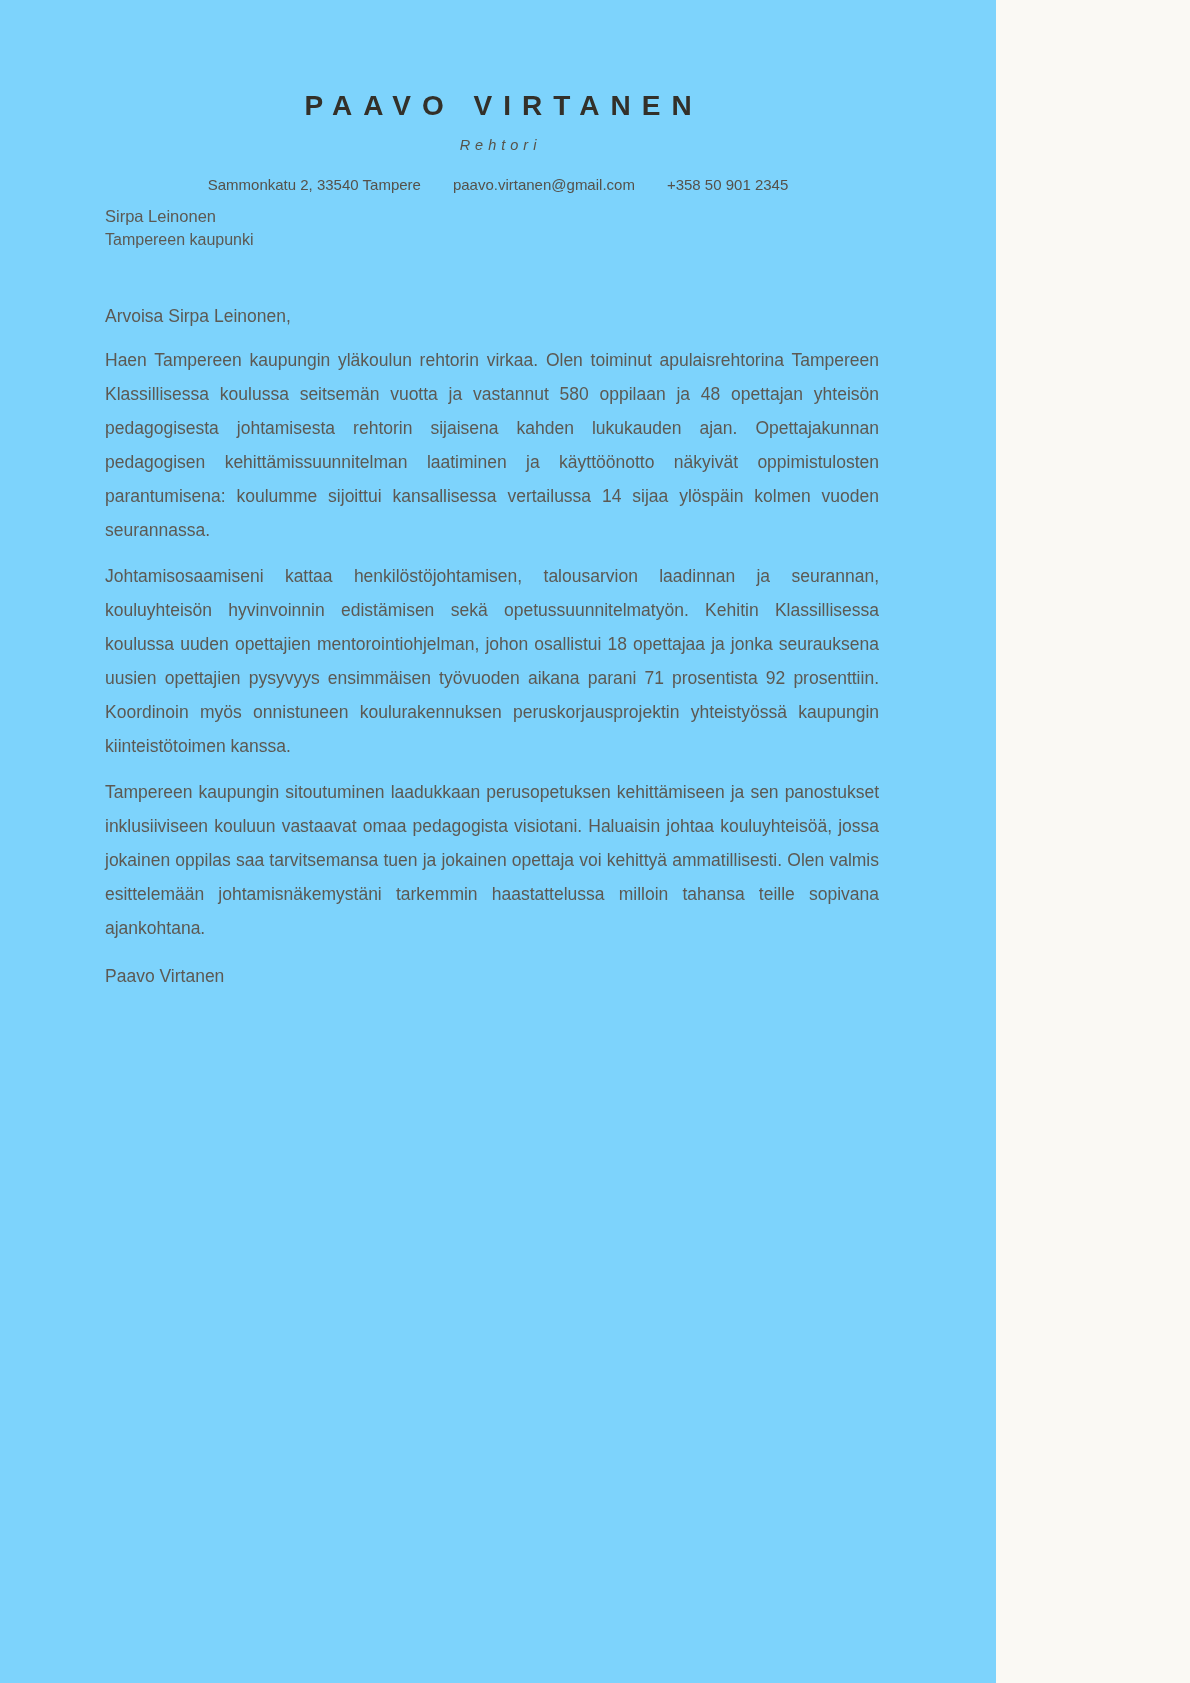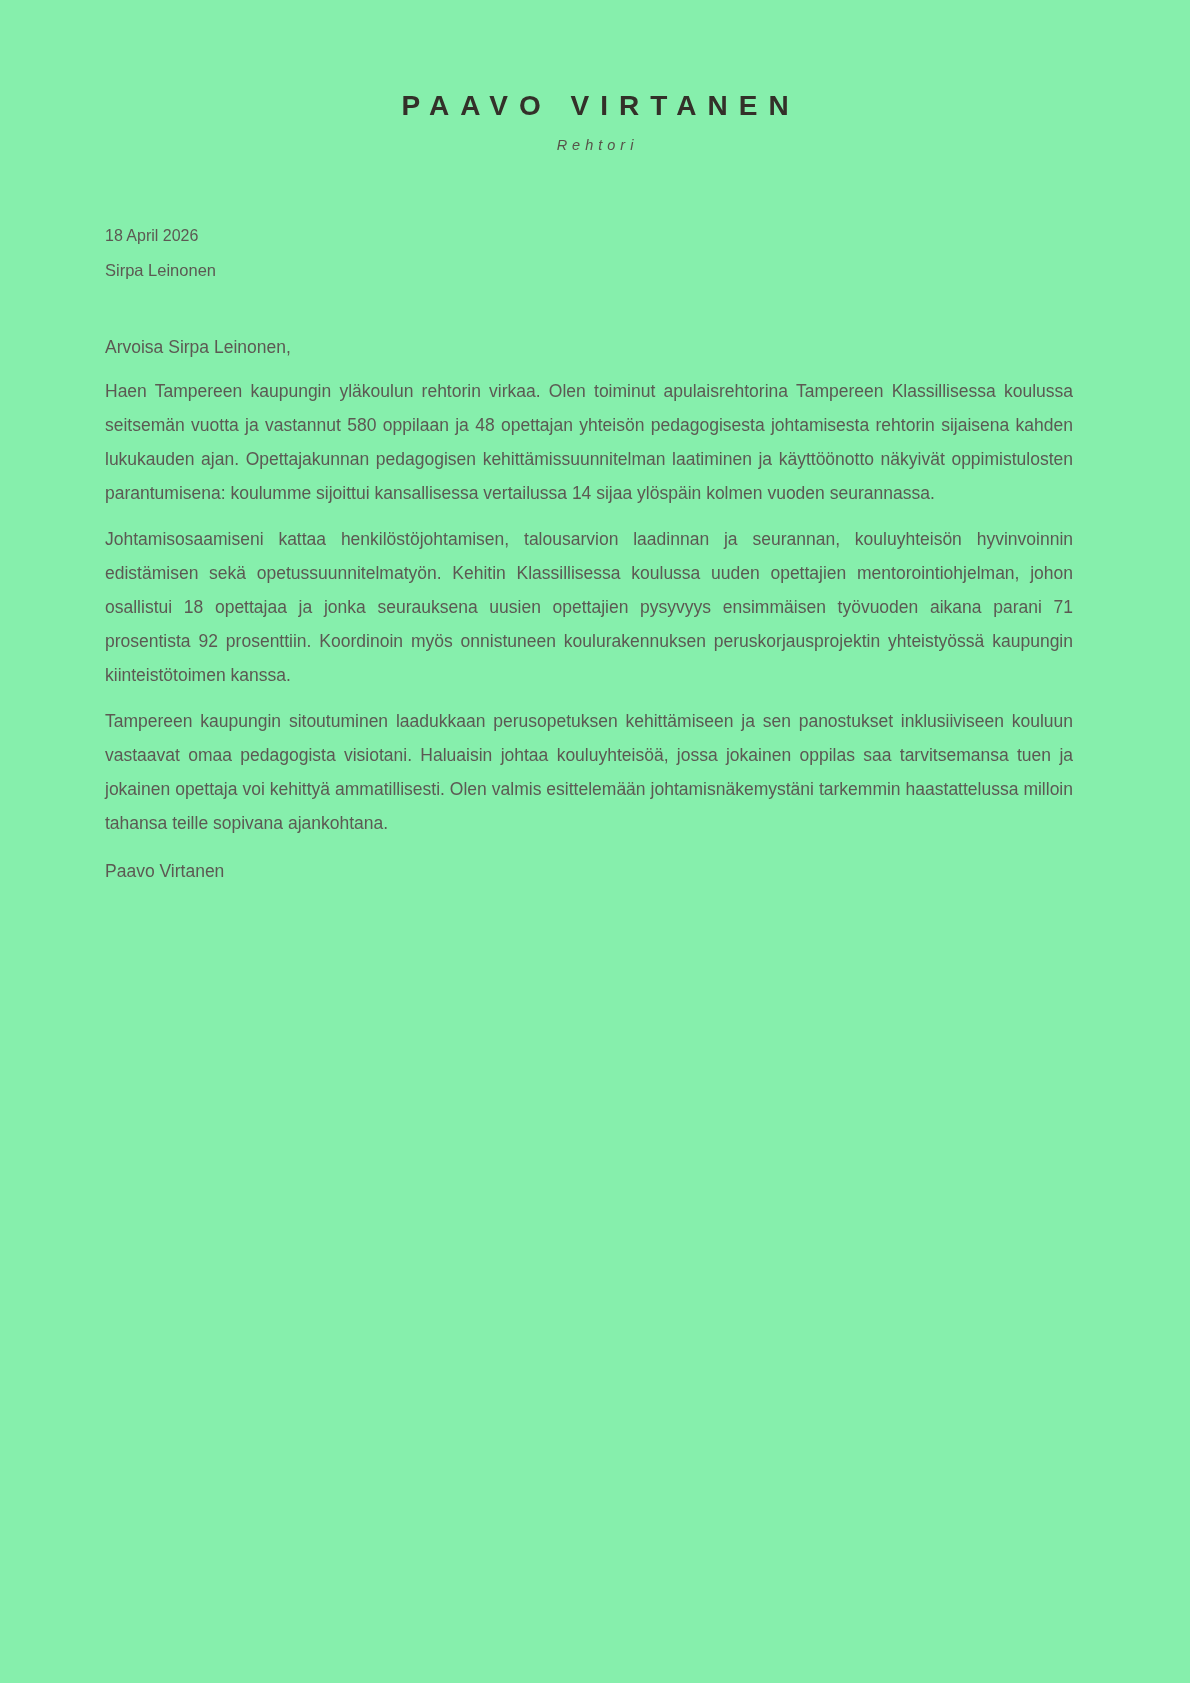--- a/index.html
+++ b/index.html
@@ -2,23 +2,23 @@
 <html><head>
 <meta charset="utf-8">
 <style>
   html, body {
     margin: 0;
     padding: 0;
     background: #faf9f4;
   }
   .page {
     position: relative;
-    width: 1190px;
+    width: 996px;
     height: 1683px;
-    background: #86efac;
+    background: #7dd3fc;
     box-sizing: border-box;
     padding-top: 90px;
     font-family: "Liberation Sans", "DejaVu Sans", sans-serif;
     overflow: hidden;
   }
   .letter-header {
     text-align: center;
   }
   .sender-name {
     margin: 0;
@@ -78,27 +78,32 @@
   }
 </style>
 </head>
 <body>
 
 <div class="page">
 
   <header class="letter-header">
     <h1 class="sender-name">PAAVO VIRTANEN</h1>
     <div class="job-title">Rehtori</div>
+    <div class="contact-line">
+      <span>Sammonkatu 2, 33540 Tampere</span>
+      <span>paavo.virtanen@gmail.com</span>
+      <span>+358 50 901 2345</span>
+    </div>
   </header>
 
   <main class="letter-body">
-    <div class="date">18 April 2026</div>
 
     <div class="recipient">
       <div class="recipient-name">Sirpa Leinonen</div>
+      <div class="recipient-org">Tampereen kaupunki</div>
     </div>
 
     <p class="salutation">Arvoisa Sirpa Leinonen,</p>
 
     <p class="para">Haen Tampereen kaupungin yläkoulun rehtorin virkaa. Olen toiminut apulaisrehtorina Tampereen Klassillisessa koulussa seitsemän vuotta ja vastannut 580 oppilaan ja 48 opettajan yhteisön pedagogisesta johtamisesta rehtorin sijaisena kahden lukukauden ajan. Opettajakunnan pedagogisen kehittämissuunnitelman laatiminen ja käyttöönotto näkyivät oppimistulosten parantumisena: koulumme sijoittui kansallisessa vertailussa 14 sijaa ylöspäin kolmen vuoden seurannassa.</p>
 
     <p class="para">Johtamisosaamiseni kattaa henkilöstöjohtamisen, talousarvion laadinnan ja seurannan, kouluyhteisön hyvinvoinnin edistämisen sekä opetussuunnitelmatyön. Kehitin Klassillisessa koulussa uuden opettajien mentorointiohjelman, johon osallistui 18 opettajaa ja jonka seurauksena uusien opettajien pysyvyys ensimmäisen työvuoden aikana parani 71 prosentista 92 prosenttiin. Koordinoin myös onnistuneen koulurakennuksen peruskorjausprojektin yhteistyössä kaupungin kiinteistötoimen kanssa.</p>
 
     <p class="para">Tampereen kaupungin sitoutuminen laadukkaan perusopetuksen kehittämiseen ja sen panostukset inklusiiviseen kouluun vastaavat omaa pedagogista visiotani. Haluaisin johtaa kouluyhteisöä, jossa jokainen oppilas saa tarvitsemansa tuen ja jokainen opettaja voi kehittyä ammatillisesti. Olen valmis esittelemään johtamisnäkemystäni tarkemmin haastattelussa milloin tahansa teille sopivana ajankohtana.</p>
 

